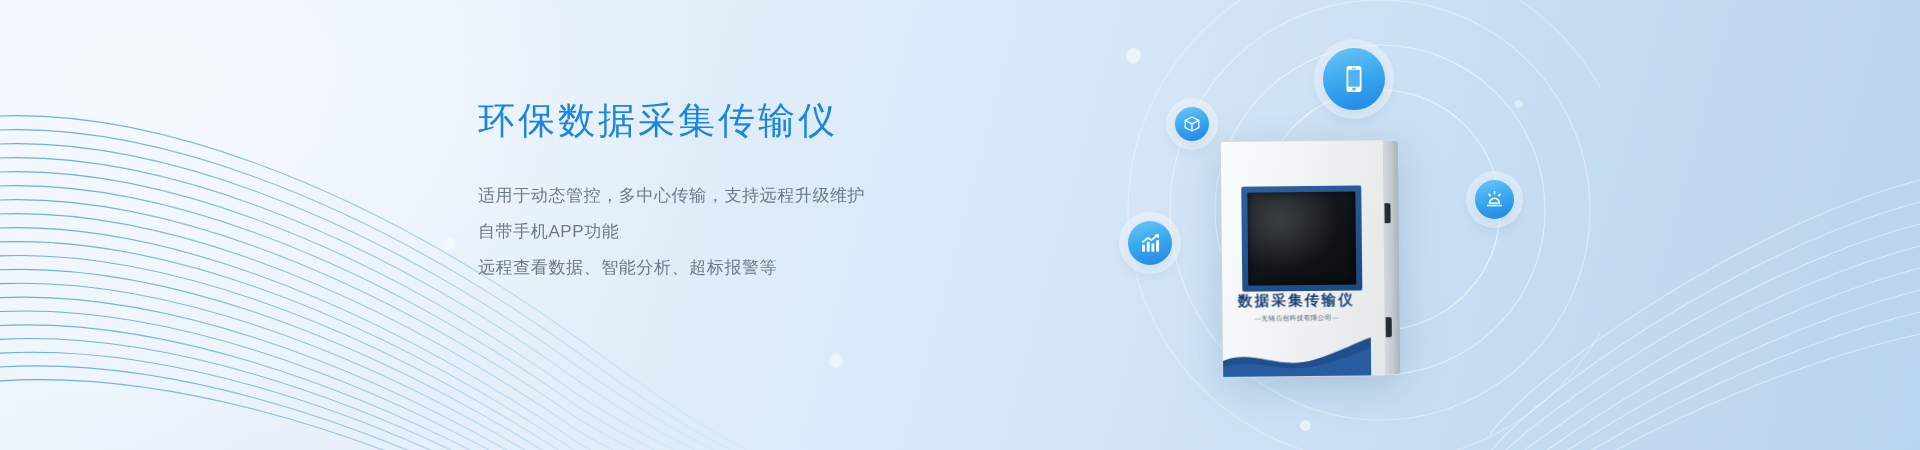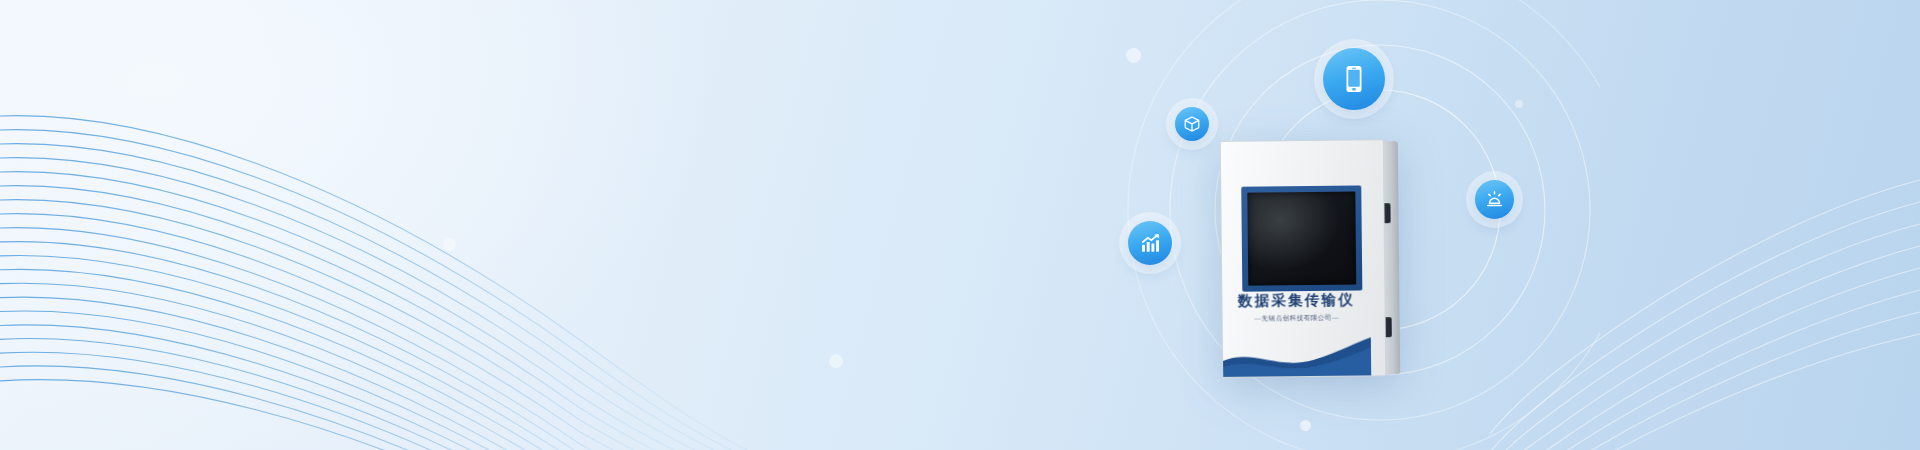--- a/index.html
+++ b/index.html
@@ -177,20 +177,28 @@
     <svg viewBox="0 0 520 500">
       <g fill="none" stroke="#ffffff" stroke-opacity="0.6" stroke-width="1.2">
         <circle cx="300" cy="230" r="120"></circle>
         <circle cx="300" cy="230" r="165" stroke-opacity="0.5"></circle>
         <circle cx="300" cy="230" r="210" stroke-opacity="0.42"></circle>
         <circle cx="300" cy="230" r="252" stroke-opacity="0.34"></circle>
       </g>
     </svg>
   </div>
 
+  <div class="copy">
+    <h1 class="title">环保数据采集传输仪</h1>
+    <ul class="sub-list">
+      <li>适用于动态管控，多中心传输，支持远程升级维护</li>
+      <li>自带手机APP功能</li>
+      <li>远程查看数据、智能分析、超标报警等</li>
+    </ul>
+  </div>
 
   <div class="device">
     <div class="dev-side"></div>
     <div class="dev-knob k1"></div>
     <div class="dev-knob k2"></div>
     <div class="dev-body">
       <div class="screen-frame">
         <div class="screen"></div>
       </div>
       <div class="dev-brand">数据采集传输仪</div>

